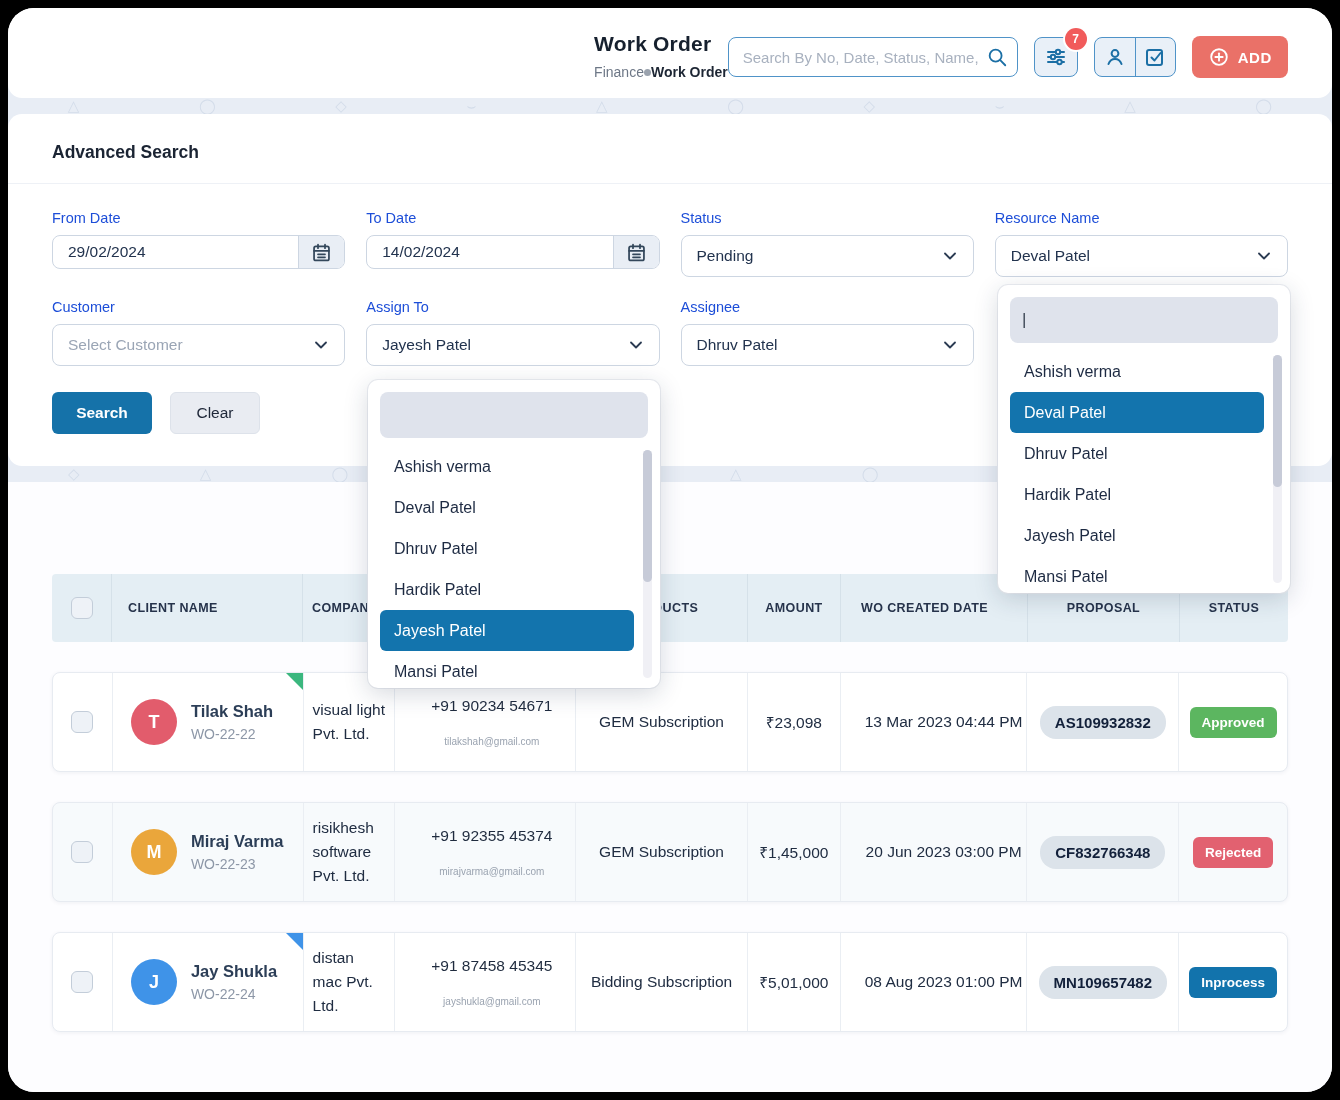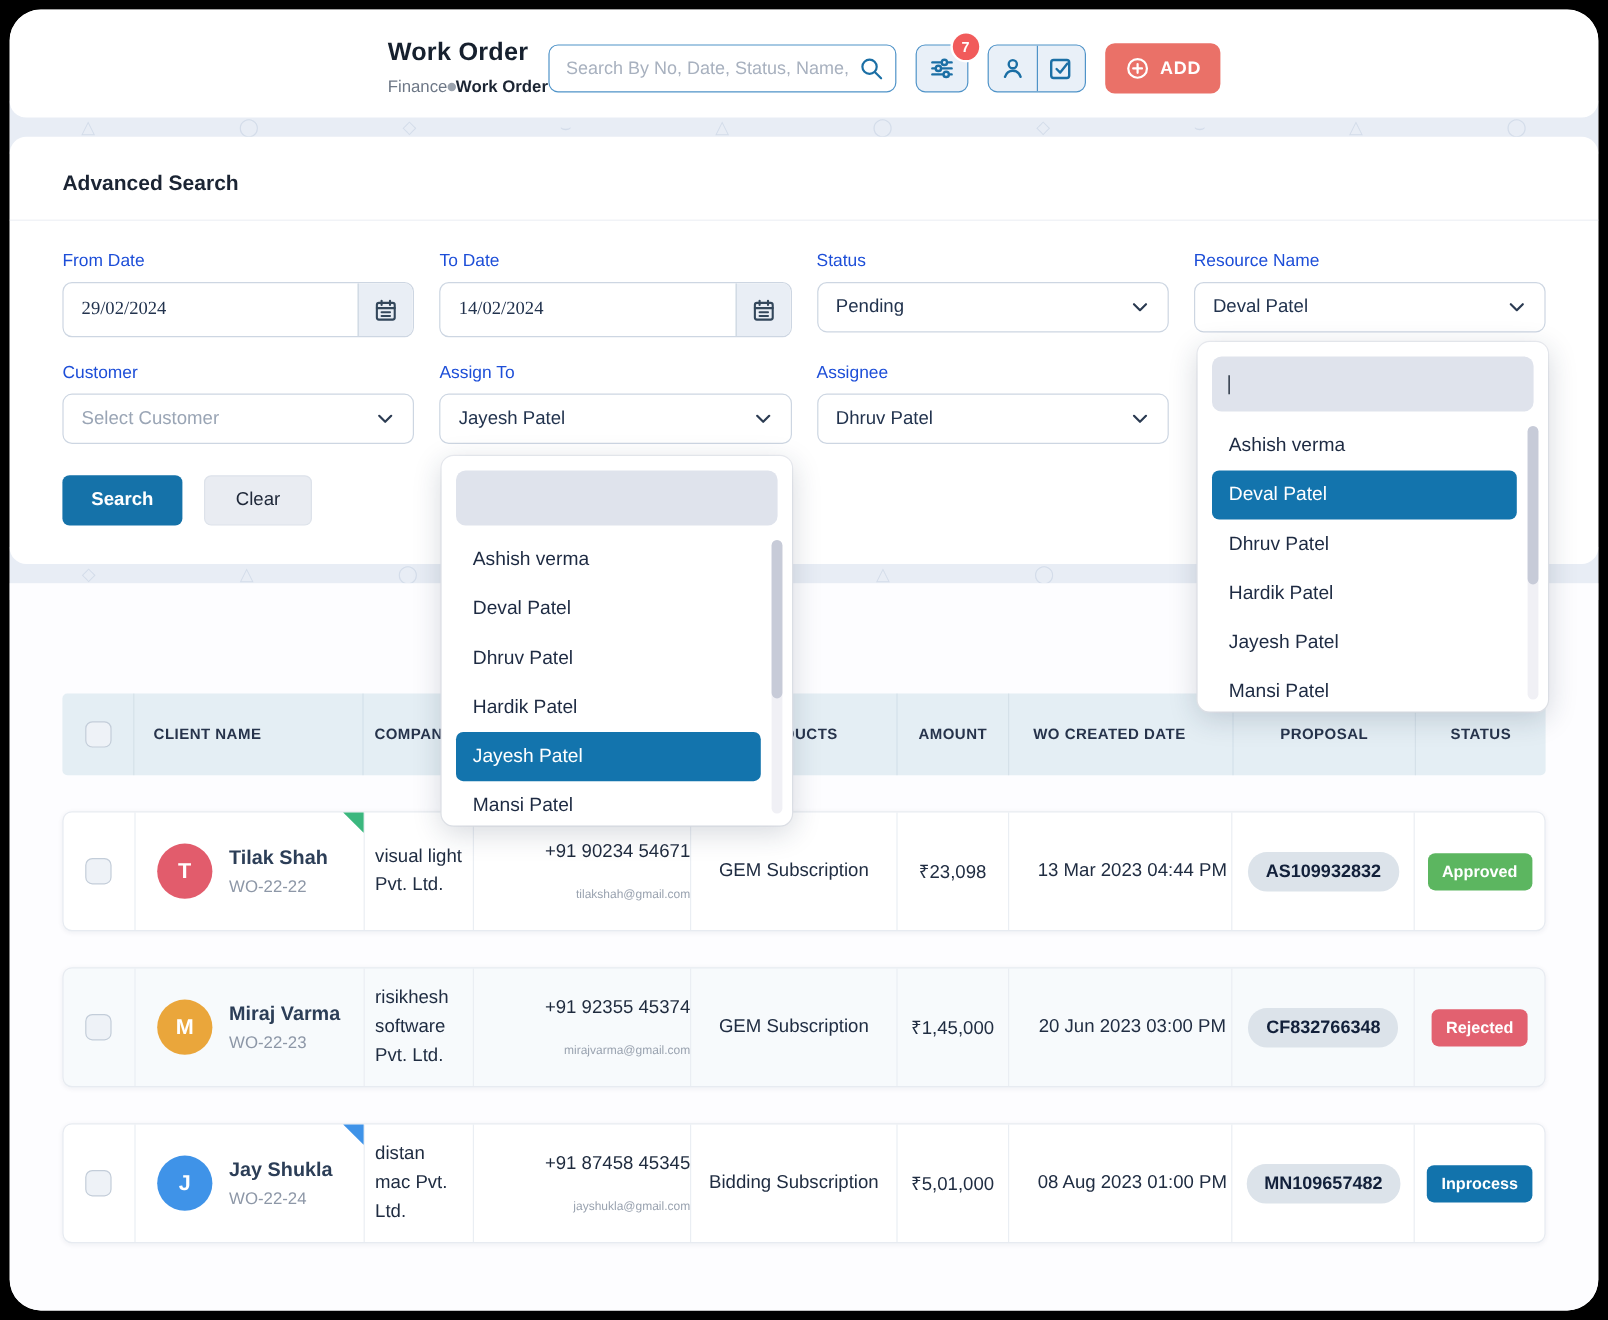--- a/index.html
+++ b/index.html
@@ -3,21 +3,21 @@
 <meta charset="utf-8">
 <style>
   * { margin:0; padding:0; box-sizing:border-box; }
   html,body { width:1340px; height:1100px; background:#000; font-family:"Liberation Sans", sans-serif; }
   .app {
     position:relative; width:1324px; height:1084px; margin:8px; background:#fff;
     border-radius:26px; overflow:hidden;
   }
 
   
-  .topbar { position:relative; z-index:1; background:#fff; padding:24px 44px 18px 44px; display:flex; justify-content:center; align-items:flex-start; border-radius:0 0 14px 14px; }
+  .topbar { position:relative; z-index:1; background:#fff; padding:24px 44px 18px 44px; display:flex; justify-content:flex-end; align-items:flex-start; border-radius:0 0 14px 14px; }
   .page-title { font-size:21px; font-weight:700; color:#16202e; letter-spacing:.2px; }
   .breadcrumb { display:flex; align-items:center; margin-top:8px; font-size:14px; }
   .crumb-parent { color:#6d7786; }
   .crumb-dot { width:7px; height:7px; border-radius:50%; background:#9aa2ad; }
   .crumb-current { color:#1c2533; font-weight:600; }
 
   .top-controls { display:flex; align-items:center; gap:16px; margin-top:4px; }
   .search-box { position:relative; width:290px; }
   .search-box input {
     width:100%; height:40px; border:1.5px solid #4f93c8; border-radius:8px;
@@ -37,21 +37,21 @@
   
   .band { position:relative; z-index:0; height:44px; margin:-14px 0; background:#e8edf5; display:flex; align-items:center; justify-content:space-around; overflow:hidden; }
   .band span { color:#c9d4e4; opacity:.65; font-size:15px; }
 
   
   .adv-card { position:relative; z-index:1; background:#fff; border-radius:14px; padding:28px 44px 32px 44px; }
   .adv-title { font-size:17.5px; font-weight:700; color:#1b2433; }
   .adv-divider { height:1px; background:#eef1f6; margin:20px -44px 26px -44px; }
   .form-grid { display:grid; grid-template-columns:repeat(4,1fr); column-gap:21px; row-gap:22px; }
   .field-label { font-size:14.5px; color:#1d4ed8; margin-bottom:9px; }
-  .date-input { display:flex; height:46px; border:1px solid #cdd6e2; border-radius:8px; overflow:hidden; background:#fff; cursor:text;font-family:Liberation Serif, serif; }
+  .date-input { display:flex; height:34px; border:1px solid #cdd6e2; border-radius:8px; overflow:hidden; background:#fff; cursor:text; }
   .date-value { flex:1; display:flex; align-items:center; padding-left:15px; font-size:15.5px; color:#22334e; }
   .date-suffix { width:46px; background:#e9eef5; border-left:1px solid #cdd6e2; display:flex; align-items:center; justify-content:center; cursor:pointer; }
   .select { position:relative; display:flex; align-items:center; height:42px; border:1px solid #cdd6e2; border-radius:8px; padding:0 40px 0 15px; font-size:15.5px; color:#22334e; background:#fff; cursor:pointer; }
   .select .chev { position:absolute; right:13px; top:10px; }
   .select.placeholder { color:#9aa5b5; }
   .btn-row { display:flex; gap:18px; margin-top:26px; }
   .btn-search { width:100px; height:42px; background:#1572a9; color:#fff; border:none; border-radius:6px; font-size:15.5px; font-weight:600; cursor:pointer; font-family:"Liberation Sans", sans-serif; }
   .btn-clear { width:90px; height:42px; background:#e9ecf2; color:#20293a; border:1px solid #dde2ea; border-radius:6px; font-size:15.5px; cursor:pointer; font-family:"Liberation Sans", sans-serif; }
 
   
@@ -87,21 +87,21 @@
   .row-card:first-of-type { margin-top:26px; }
   .row-card.tint { background:#f7fafc; }
   .rcell { display:flex; align-items:center; font-size:15.5px; color:#202d42; }
   .rcell + .rcell { border-left:1px solid #eaeef3; }
   .client-cell { position:relative; gap:14px; padding-left:18px; }
   .avatar { width:46px; height:46px; border-radius:50%; display:flex; align-items:center; justify-content:center; color:#fff; font-size:18px; font-weight:700; flex:0 0 auto; }
   .client-name { font-size:16.5px; font-weight:700; color:#2c3e57; }
   .client-wo { font-size:14px; color:#8d97a7; margin-top:5px; }
   .corner-tri { position:absolute; top:0; right:0; width:0; height:0; border-top:17px solid transparent; border-left:17px solid transparent; }
   .company-cell { padding:0 8px 0 9px; line-height:1.55; }
-  .contact-cell { flex-direction:column; align-items:flex-end; justify-content:center; padding-left:13px; gap:21px; }
+  .contact-cell { flex-direction:column; align-items:center; justify-content:center; padding-left:13px; gap:21px; }
   .contact-phone { font-size:15.5px; color:#1f2b3e; }
   .contact-email { font-size:10px; color:#9aa3b0; }
   .center { justify-content:center; text-align:center; }
   .pill { background:#dce3ea; border-radius:16px; padding:8px 15px; font-size:15px; font-weight:700; color:#12203a; }
   .status-badge { color:#fff; font-size:13.5px; font-weight:700; padding:8px 12px; border-radius:6px; }
 </style>
 </head>
 <body>
 
 <div class="app">

